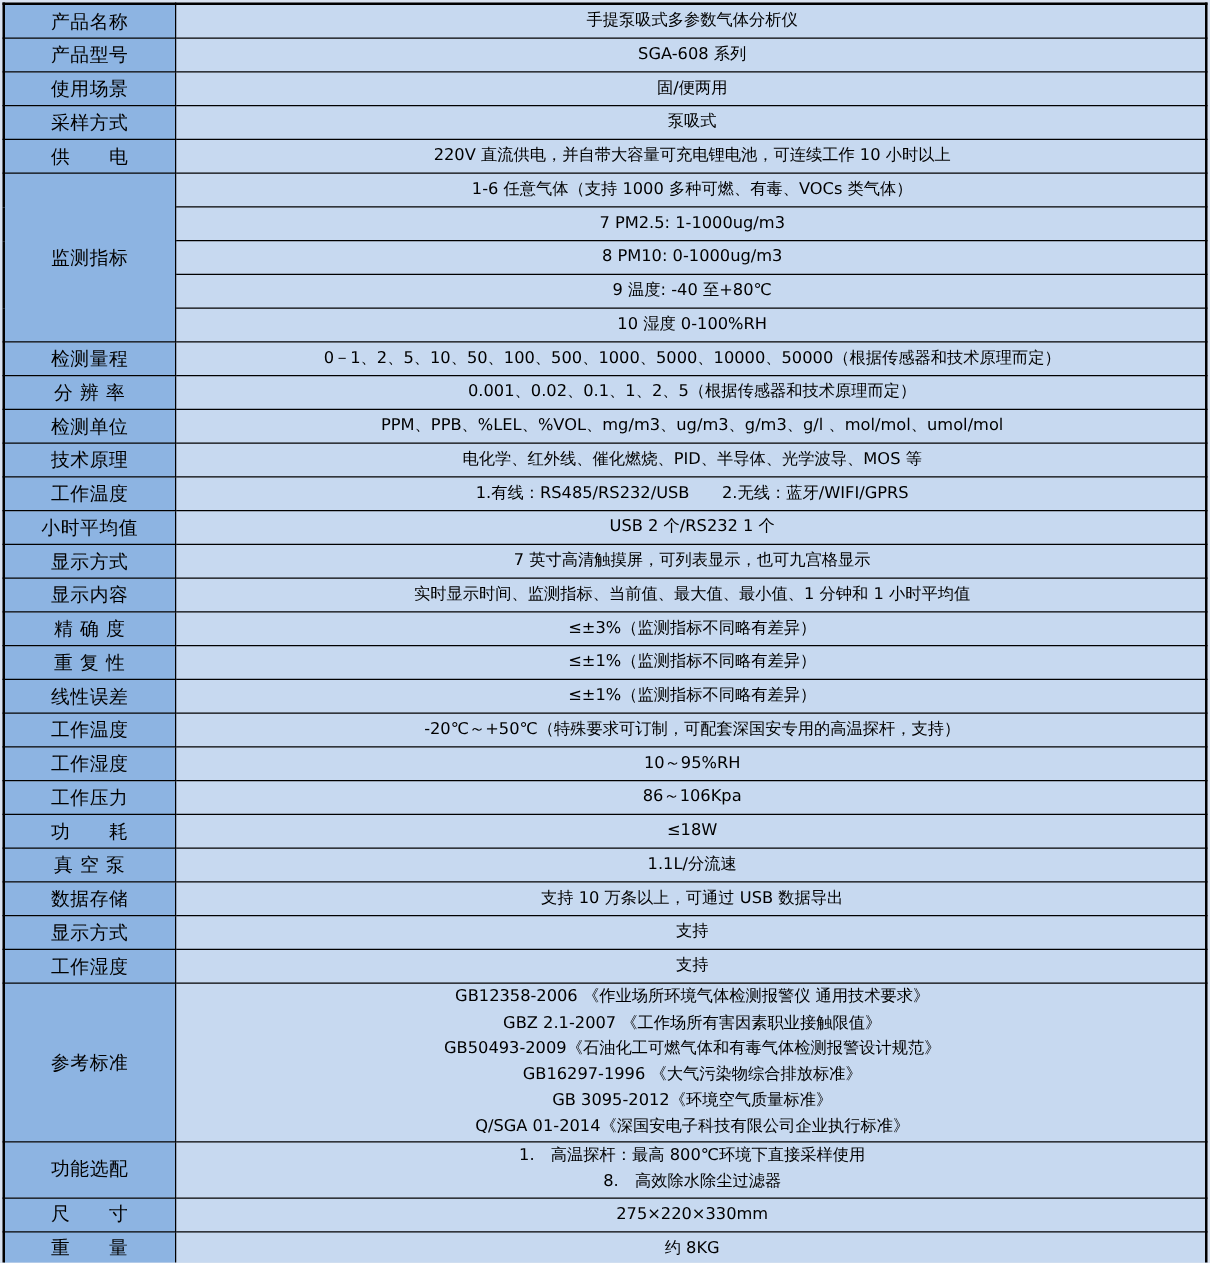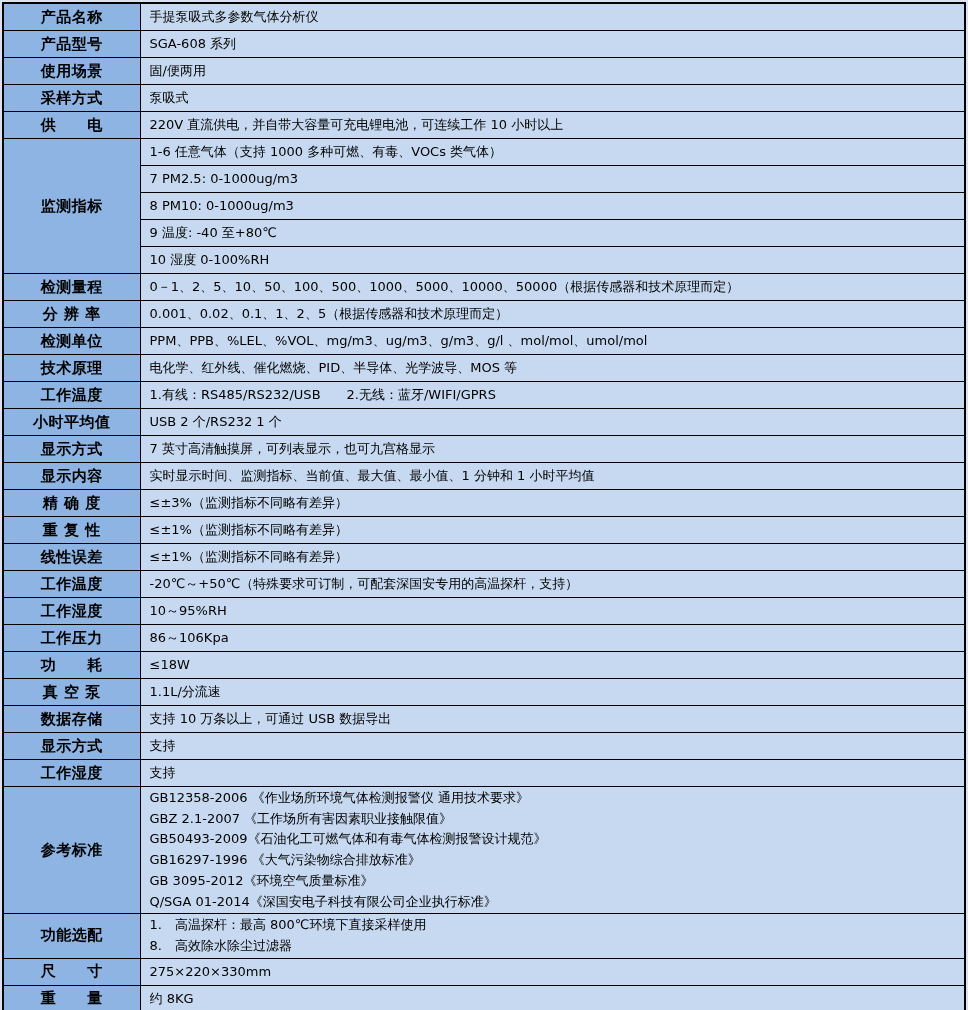--- a/index.html
+++ b/index.html
@@ -22,38 +22,39 @@
     border: 2px solid #000;
   }
   table.spec td, table.spec th {
     border: 1px solid #000;
     box-sizing: border-box;
     vertical-align: middle;
   }
   th.label-cell {
     width: 137px;
     background: #8db4e2;
-    font-weight: bold;
+    font-weight: normal;
     font-size: 15px;
     text-align: center;
     padding: 0 2px;
     letter-spacing: 0.5px;
   }
   td.value-cell {
     background: #c7d9f0;
     font-size: 13px;
     padding: 1px 6px 1px 9px;
   }
   tr.std-row {
     height: 27px;
   }
   .value-line {
     line-height: 20.7px;
     white-space: nowrap;
     overflow: hidden;
+    text-align: center;
   }
   tr.std-row .value-line {
     line-height: 24px;
   }
 </style>
 </head>
 <body>
 
 <table class="spec">
   <tbody>
@@ -88,21 +89,21 @@
         </td>
       </tr>
       <tr class="std-row">
         <th class="label-cell" rowspan="5">监测指标</th>
         <td class="value-cell">
           <div class="value-line">1-6 任意气体（支持 1000 多种可燃、有毒、VOCs 类气体）</div>
         </td>
       </tr>
       <tr class="std-row">
         <td class="value-cell">
-          <div class="value-line">7 PM2.5: 0-1000ug/m3</div>
+          <div class="value-line">7 PM2.5: 1-1000ug/m3</div>
         </td>
       </tr>
       <tr class="std-row">
         <td class="value-cell">
           <div class="value-line">8 PM10: 0-1000ug/m3</div>
         </td>
       </tr>
       <tr class="std-row">
         <td class="value-cell">
           <div class="value-line">9 温度: -40 至+80℃</div>

